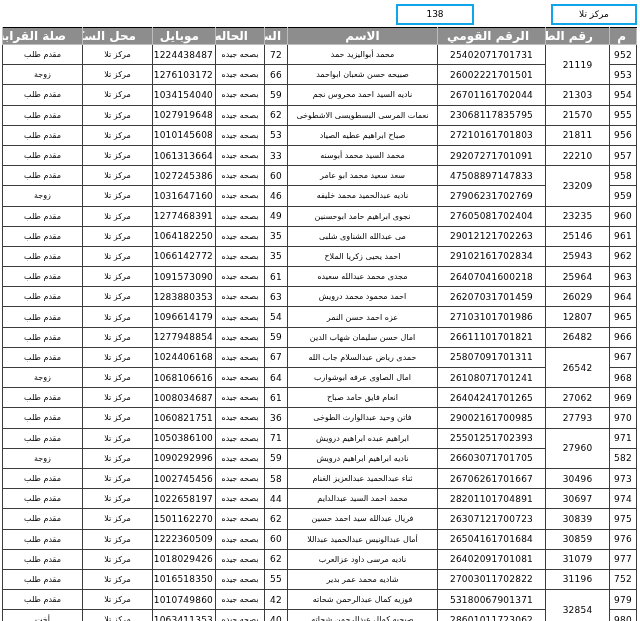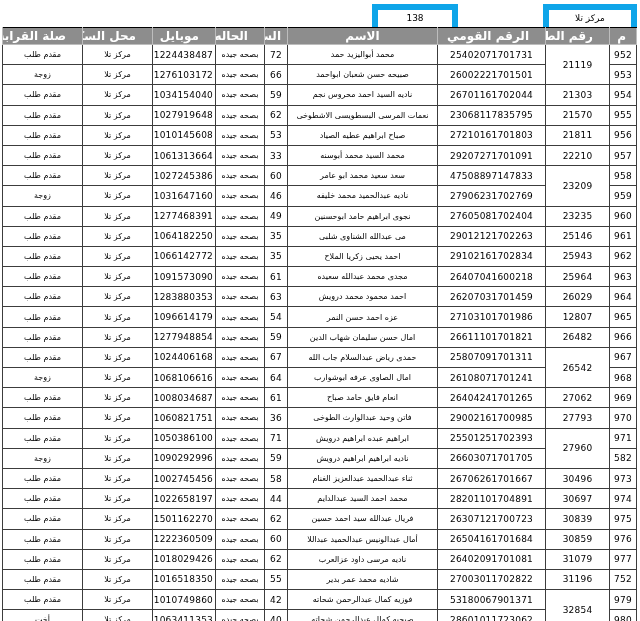--- a/index.html
+++ b/index.html
@@ -3,21 +3,21 @@
 <meta charset="utf-8">
 <style>
   html,body{margin:0;padding:0;}
   body{
     width:640px;height:621px;position:relative;overflow:hidden;
     background:#ffffff;font-family:"DejaVu Sans",sans-serif;direction:rtl;
   }
   
   .topbar{position:absolute;top:4px;right:3px;display:flex;}
   .topbar .cell{
-    height:17px;line-height:17px;border:6px solid #0ea5e9;
+    height:17px;line-height:17px;border:2px solid #0ea5e9;
     text-align:center;font-size:9px;white-space:nowrap;overflow:hidden;
   }
   .tb-label{background:#c4c4c4;color:#ffffff;font-weight:bold;margin-top:36px;}
   .tb-value{background:#ffffff;color:#000000;}
   .w-dept{width:88px;}
   .w-deptval{width:82px;}
   .w-total{width:73px;}
   .w-totalval{width:74px;font-size:11px;}
   
   table{

